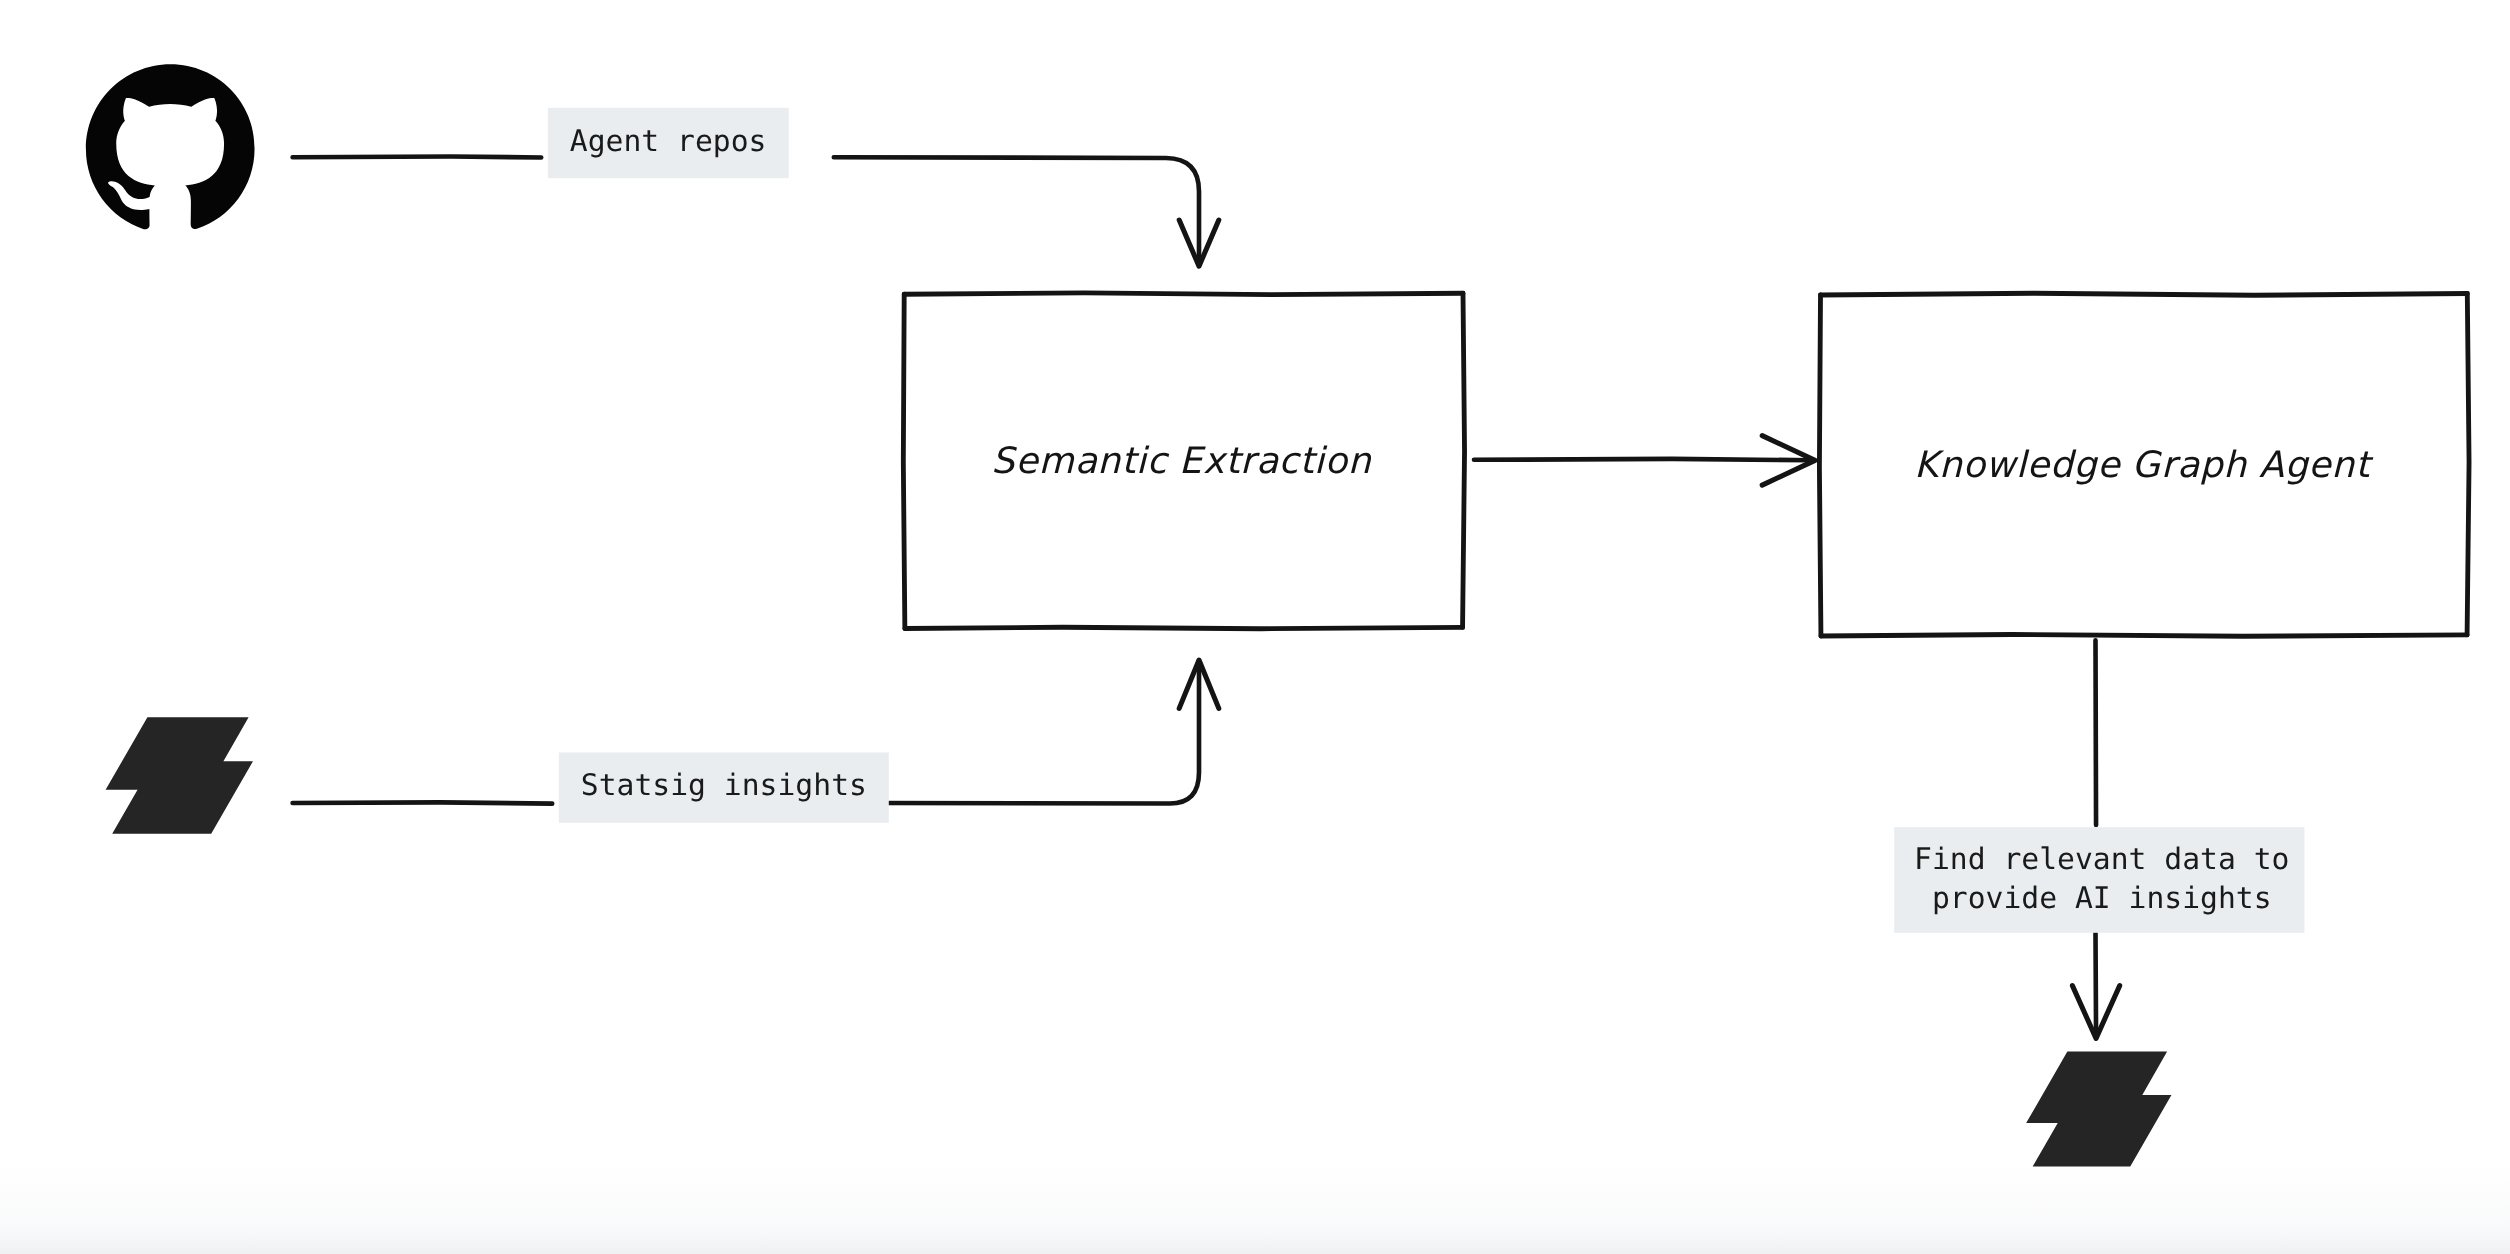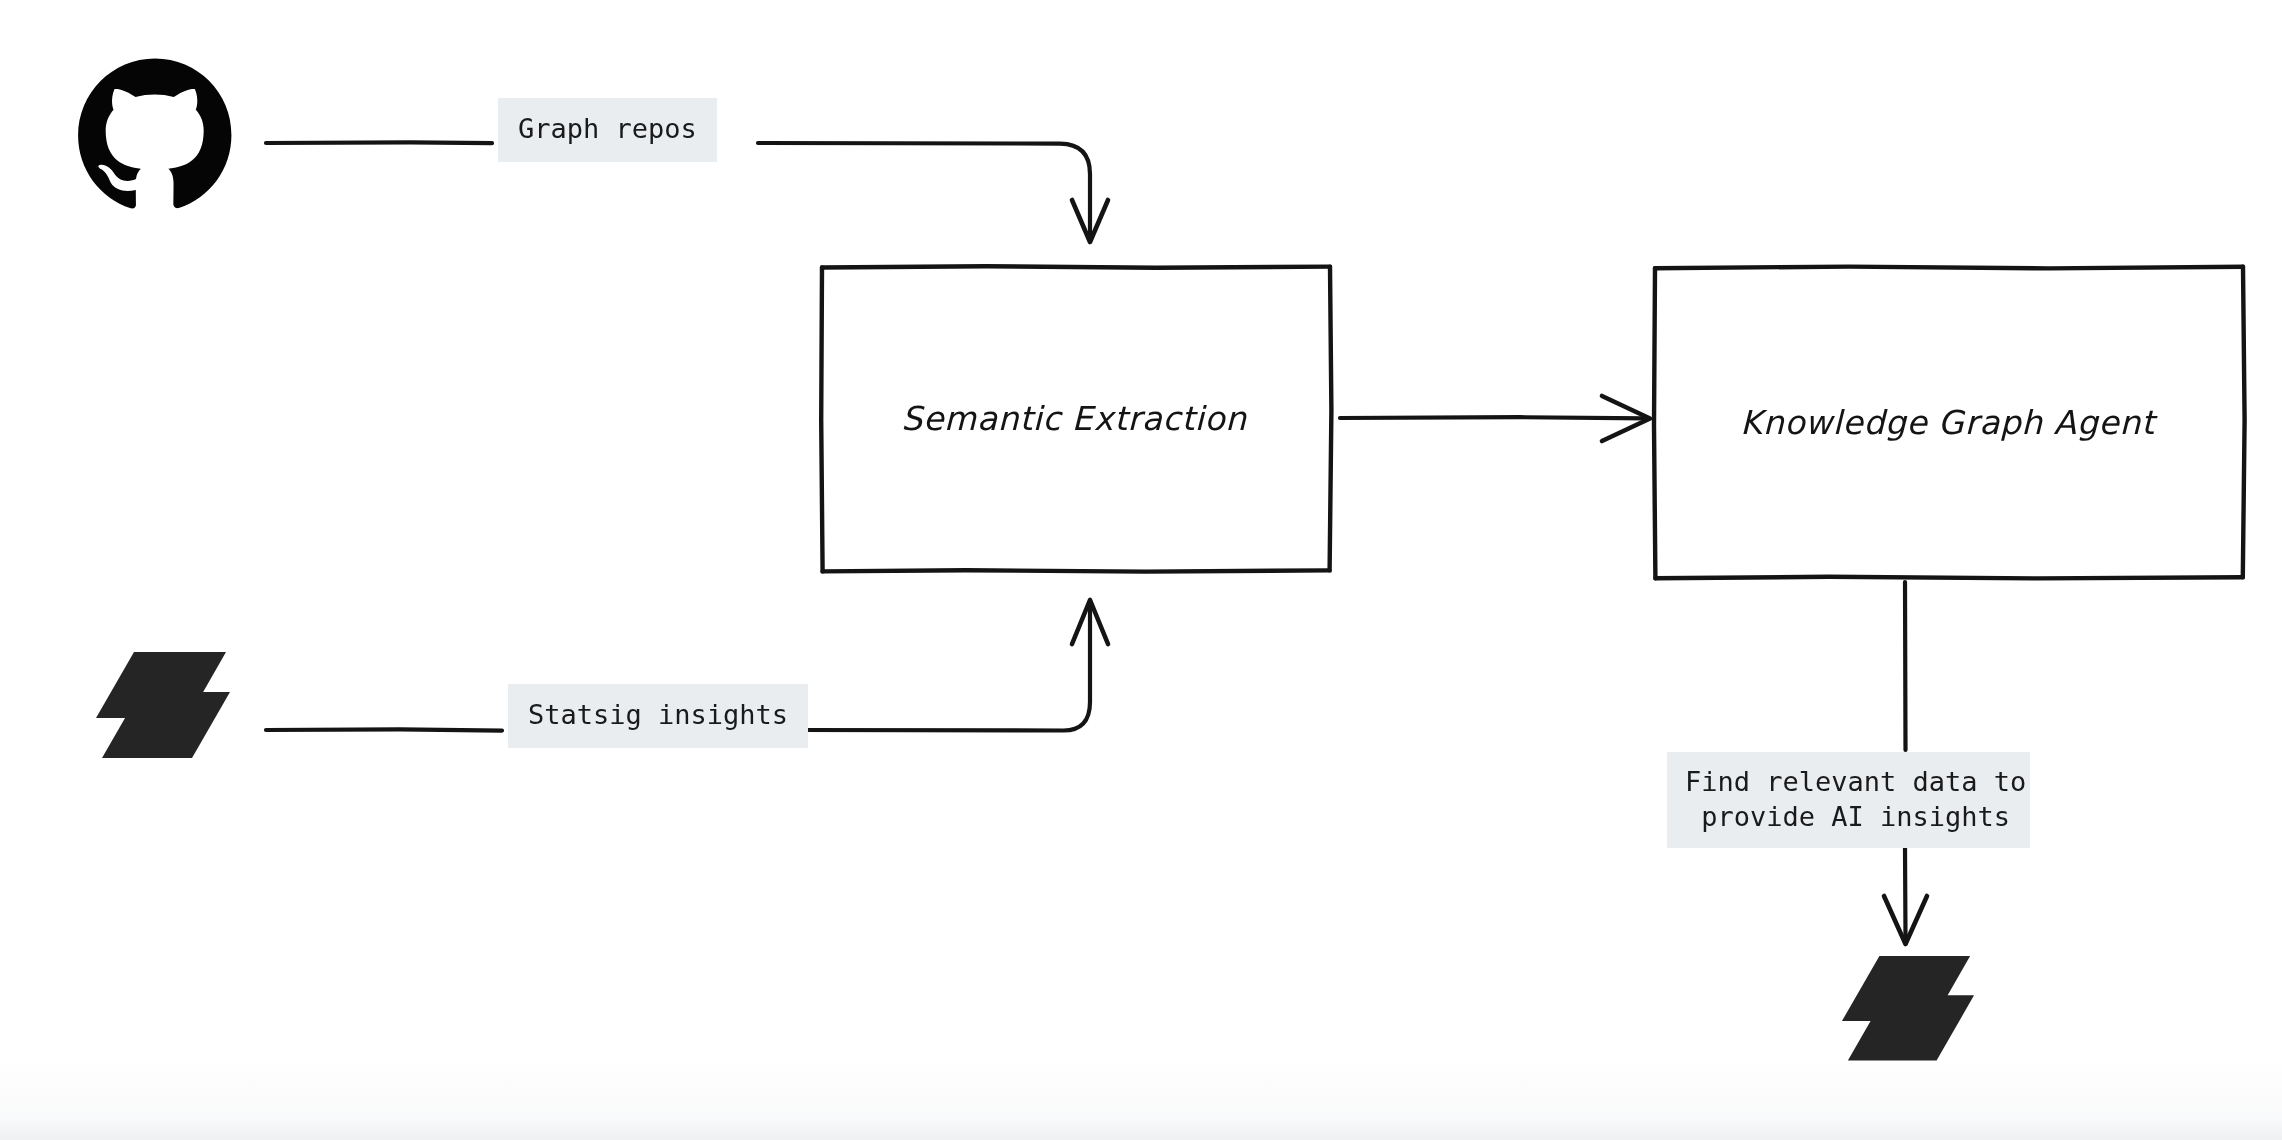--- a/index.html
+++ b/index.html
@@ -95,23 +95,23 @@
   }
   #edge-label-github-repos {
     left: 498px;
     top: 98px;
   }
   #edge-label-statsig-entities {
     left: 508px;
     top: 684px;
   }
   #edge-label-find-relevant {
-    left: 1667px;
+    left: 1722px;
     top: 752px;
-    padding: 12px 4px 14px 18px;
+    padding: 12px 14px 14px 18px;
     line-height: 35px;
   }
 
   
   .logo {
     position: absolute;
   }
   #logo-github-source {
     left: 76px;
     top: 56px;
@@ -183,21 +183,21 @@
   <div class="node-box" id="node-knowledge-graph">
     <svg class="sketch-border" width="602" height="324" viewBox="0 0 602 324">
       <path d="M 6 8.2 L 200 6.6 L 400 8.4 L 594 6.8" fill="none" stroke="#141414" stroke-width="4.4" stroke-linecap="round"></path>
       <path d="M 594 6.8 L 595.6 160 L 593.8 317.2" fill="none" stroke="#141414" stroke-width="4.4" stroke-linecap="round"></path>
       <path d="M 593.8 317.2 L 390 318.4 L 180 316.8 L 6.4 318.2" fill="none" stroke="#141414" stroke-width="4.4" stroke-linecap="round"></path>
       <path d="M 6.4 318.2 L 5 165 L 6 8.2" fill="none" stroke="#141414" stroke-width="4.4" stroke-linecap="round"></path>
     </svg>
     <span class="node-label">Knowledge Graph Agent</span>
   </div>
 
-  <div class="edge-label" id="edge-label-github-repos">Graph repos</div>
+  <div class="edge-label" id="edge-label-github-repos">Agent repos</div>
 
   <div class="edge-label" id="edge-label-statsig-entities">Statsig insights</div>
 
   <div class="edge-label" id="edge-label-find-relevant">Find relevant data to
 provide AI insights</div>
 
   <div class="logo" id="logo-github-source">
     <svg viewBox="0 0 98 98" width="158" height="158" xmlns="http://www.w3.org/2000/svg">
       <path fill="#050505" d="M49 1.5C22.6 1.5 1.3 22.9 1.3 49.3c0 21.1 13.6 38.9 32.6 45.2 2.4.5 3.3-1 3.3-2.3
         0-1.2-.1-5-.1-9.1-13.3 2.9-16.1-5.7-16.1-5.7-2.2-5.6-5.3-7.1-5.3-7.1-4.3-3 .3-2.9.3-2.9

